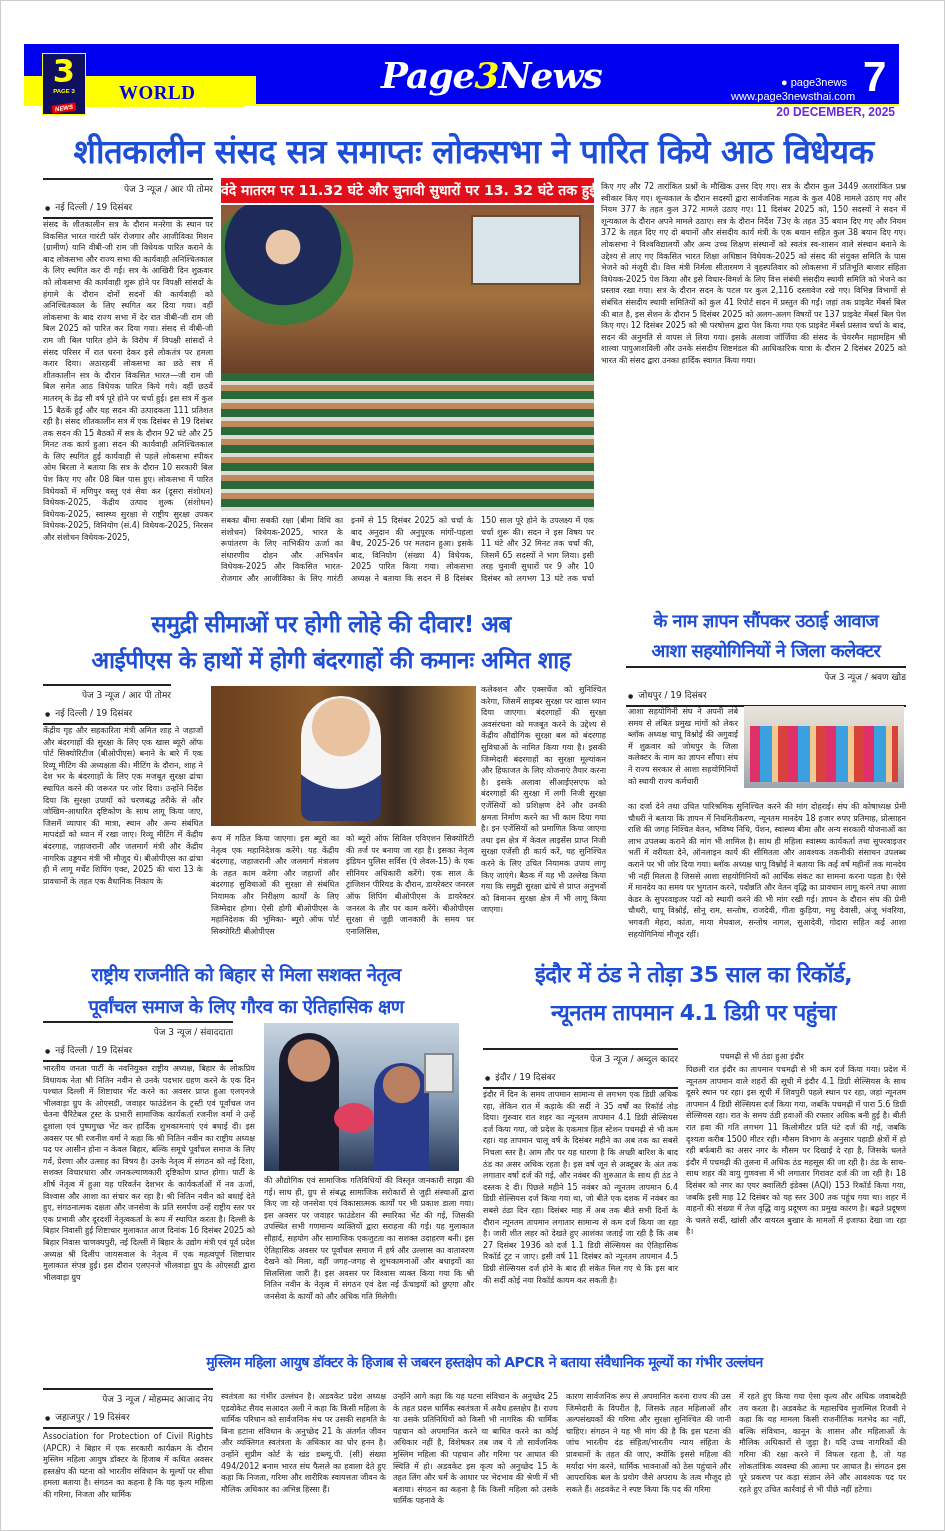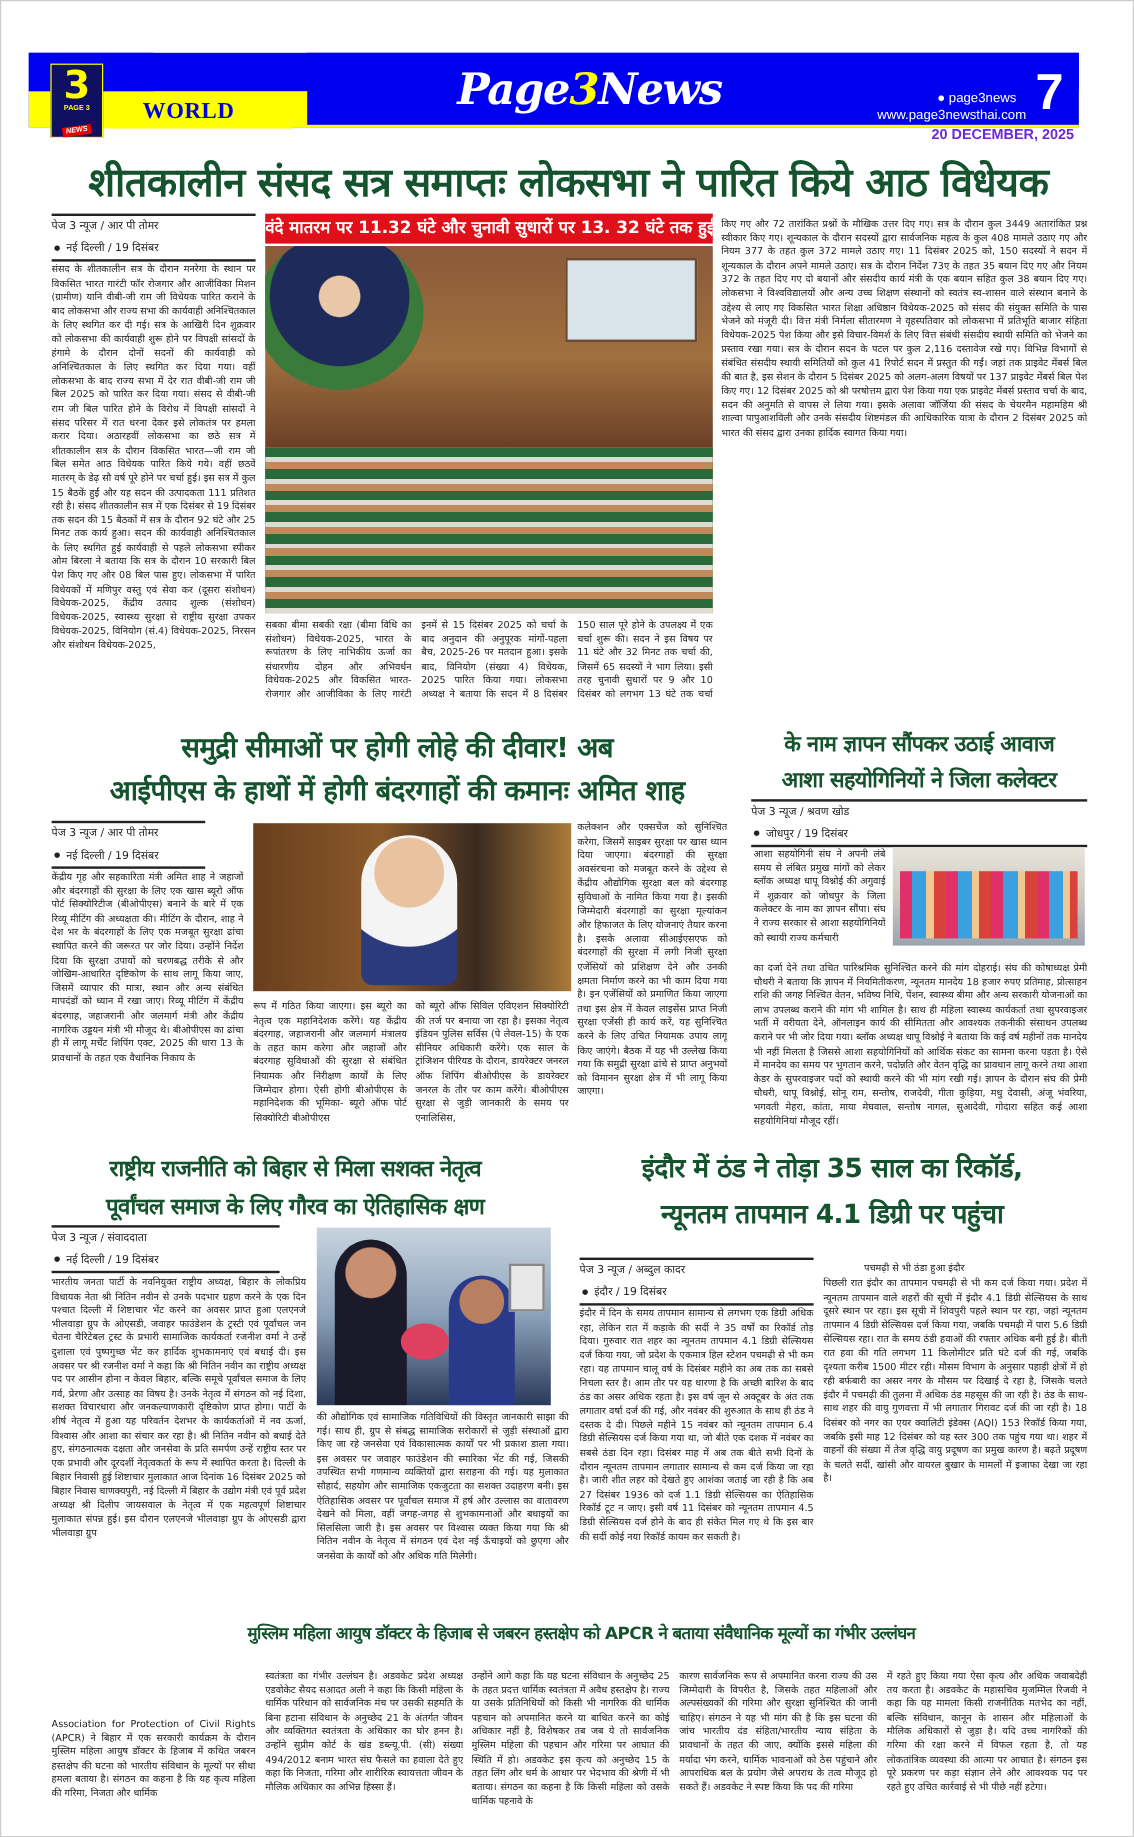--- a/index.html
+++ b/index.html
@@ -16,26 +16,26 @@
 .logo-p3{color:#ff0;font:bold 6px/7px "Liberation Sans",sans-serif}
 .logo-news{display:inline-block;background:#e00;color:#fff;font:italic bold 6px/8px "Liberation Sans",sans-serif;padding:0 3px;transform:rotate(-8deg)}
 .world{position:absolute;left:118px;top:82px;color:#0000dd;font:bold 19px/20px "Liberation Serif",serif;letter-spacing:0.5px}
 .brand{position:absolute;left:380px;top:52px;color:#fff;font:bold italic 36px/44px "DejaVu Serif",serif;letter-spacing:-1px}
 .brand .b3{color:#ff0}
 .social{position:absolute;left:780px;top:75px;color:#fff;font:11px/13px "Liberation Sans",sans-serif}
 .url{position:absolute;left:730px;top:89px;color:#fff;font:11px/13px "Liberation Sans",sans-serif}
 .pageno{position:absolute;left:862px;top:52px;color:#fff;font:bold 42px/48px "Liberation Sans",sans-serif}
 .dateline{position:absolute;left:720px;top:104px;width:174px;color:#6d28d9;font:bold 12px/14px "Liberation Sans",sans-serif;text-align:right}
 
-.headline{position:absolute;font-family:"DejaVu Sans",sans-serif;font-weight:bold;color:#14532d;text-align:center;letter-spacing:-0.5px}
+.headline{position:absolute;font-family:"DejaVu Sans",sans-serif;font-weight:bold;color:#1d4ed8;text-align:center;letter-spacing:-0.5px}
 .h1{left:40px;top:128px;width:865px;font-size:33px;line-height:46px}
 .redbar{position:absolute;left:220px;top:177px;width:373px;height:25px;background:#e0101a;color:#fff;font:bold 14px/25px "DejaVu Sans",sans-serif;text-align:center;white-space:nowrap;overflow:hidden}
 
 .byline{position:absolute;font-size:9px;line-height:18px;color:#222;border-top:2px solid #222;border-bottom:2px solid #222}
-.byline .src{text-align:left}
+.byline .src{text-align:right}
 .byline .loc{padding-left:2px}
 .byline .loc:before{content:"\25CF";font-size:6px;margin-right:5px;vertical-align:middle}
 
 .col{position:absolute;font-size:8px;line-height:11.6px;color:#222;text-align:justify;overflow:hidden}
 
 .img{position:absolute;overflow:hidden}
 .img-parl{left:220px;top:204px;width:373px;height:306px;background:
  linear-gradient(180deg,#8a5a3a 0%,#a0703f 30%,#6b3f27 55%,#4a8a4a 75%,#c9a07c 100%)}
 .img-parl .screen{position:absolute;left:250px;top:10px;width:110px;height:70px;background:#d9e3ea;border:2px solid #6a4a30}
 .img-parl .circle{position:absolute;left:-8px;top:-10px;width:140px;height:130px;border-radius:50%;background:radial-gradient(circle at 50% 40%,#e8c8a8 0 16%,#1e2a5a 17% 55%,#3a7a3a 56% 100%)}
@@ -145,20 +145,24 @@
   </div>
   <div class="byline" style="left:482px;top:1047px;width:195px">
     <div class="src">पेज 3 न्यूज / अब्दुल कादर</div>
     <div class="loc">इंदौर / 19 दिसंबर</div>
   </div>
   <div class="col" style="left:482px;top:1088px;width:195px;height:246px">इंदौर में दिन के समय तापमान सामान्य से लगभग एक डिग्री अधिक रहा, लेकिन रात में कड़ाके की सर्दी ने 35 वर्षों का रिकॉर्ड तोड़ दिया। गुरुवार रात शहर का न्यूनतम तापमान 4.1 डिग्री सेल्सियस दर्ज किया गया, जो प्रदेश के एकमात्र हिल स्टेशन पचमढ़ी से भी कम रहा। यह तापमान चालू वर्ष के दिसंबर महीने का अब तक का सबसे निचला स्तर है। आम तौर पर यह धारणा है कि अच्छी बारिश के बाद ठंड का असर अधिक रहता है। इस वर्ष जून से अक्टूबर के अंत तक लगातार वर्षा दर्ज की गई, और नवंबर की शुरुआत के साथ ही ठंड ने दस्तक दे दी। पिछले महीने 15 नवंबर को न्यूनतम तापमान 6.4 डिग्री सेल्सियस दर्ज किया गया था, जो बीते एक दशक में नवंबर का सबसे ठंडा दिन रहा। दिसंबर माह में अब तक बीते सभी दिनों के दौरान न्यूनतम तापमान लगातार सामान्य से कम दर्ज किया जा रहा है। जारी शीत लहर को देखते हुए आशंका जताई जा रही है कि अब 27 दिसंबर 1936 को दर्ज 1.1 डिग्री सेल्सियस का ऐतिहासिक रिकॉर्ड टूट न जाए। इसी वर्ष 11 दिसंबर को न्यूनतम तापमान 4.5 डिग्री सेल्सियस दर्ज होने के बाद ही संकेत मिल गए थे कि इस बार की सर्दी कोई नया रिकॉर्ड कायम कर सकती है।</div>
   <div class="col" style="left:719px;top:1050px;width:220px;height:12px;font-weight:normal">पचमढ़ी से भी ठंडा हुआ इंदौर</div>
   <div class="col" style="left:685px;top:1063px;width:220px;height:272px">पिछली रात इंदौर का तापमान पचमढ़ी से भी कम दर्ज किया गया। प्रदेश में न्यूनतम तापमान वाले शहरों की सूची में इंदौर 4.1 डिग्री सेल्सियस के साथ दूसरे स्थान पर रहा। इस सूची में शिवपुरी पहले स्थान पर रहा, जहां न्यूनतम तापमान 4 डिग्री सेल्सियस दर्ज किया गया, जबकि पचमढ़ी में पारा 5.6 डिग्री सेल्सियस रहा। रात के समय ठंडी हवाओं की रफ्तार अधिक बनी हुई है। बीती रात हवा की गति लगभग 11 किलोमीटर प्रति घंटे दर्ज की गई, जबकि दृश्यता करीब 1500 मीटर रही। मौसम विभाग के अनुसार पहाड़ी क्षेत्रों में हो रही बर्फबारी का असर नगर के मौसम पर दिखाई दे रहा है, जिसके चलते इंदौर में पचमढ़ी की तुलना में अधिक ठंड महसूस की जा रही है। ठंड के साथ-साथ शहर की वायु गुणवत्ता में भी लगातार गिरावट दर्ज की जा रही है। 18 दिसंबर को नगर का एयर क्वालिटी इंडेक्स (AQI) 153 रिकॉर्ड किया गया, जबकि इसी माह 12 दिसंबर को यह स्तर 300 तक पहुंच गया था। शहर में वाहनों की संख्या में तेज वृद्धि वायु प्रदूषण का प्रमुख कारण है। बढ़ते प्रदूषण के चलते सर्दी, खांसी और वायरल बुखार के मामलों में इजाफा देखा जा रहा है।</div>
 
   <div class="headline" style="left:41px;top:1340px;width:885px;font-size:14px;line-height:42px">मुस्लिम महिला आयुष डॉक्टर के हिजाब से जबरन हस्तक्षेप को APCR ने बताया संवैधानिक मूल्यों का गंभीर उल्लंघन</div>
-  <div class="col" style="left:42px;top:1430px;width:170px;height:95px">Association for Protection of Civil Rights (APCR) ने बिहार में एक सरकारी कार्यक्रम के दौरान मुस्लिम महिला आयुष डॉक्टर के हिजाब में कथित जबरन हस्तक्षेप की घटना को भारतीय संविधान के मूल्यों पर सीधा हमला बताया है। संगठन का कहना है कि यह कृत्य महिला की गरिमा, निजता और धार्मिक</div>
+  <div class="byline" style="left:42px;top:1387px;width:170px">
+    <div class="src">पेज 3 न्यूज / मोहम्मद आजाद नेय</div>
+    <div class="loc">जहाजपुर / 19 दिसंबर</div>
+  </div>
+  <div class="col" style="left:42px;top:1430px;width:170px;height:95px">Association for Protection of Civil Rights (APCR) ने बिहार में एक सरकारी कार्यक्रम के दौरान मुस्लिम महिला आयुष डॉक्टर के हिजाब में कथित अवसर हस्तक्षेप की घटना को भारतीय संविधान के मूल्यों पर सीधा हमला बताया है। संगठन का कहना है कि यह कृत्य महिला की गरिमा, निजता और धार्मिक</div>
   <div class="col" style="left:220px;top:1390px;width:165px;height:135px">स्वतंत्रता का गंभीर उल्लंघन है। अडवकेट प्रदेश अध्यक्ष एडवोकेट सैयद सआदत अली ने कहा कि किसी महिला के धार्मिक परिधान को सार्वजनिक मंच पर उसकी सहमति के बिना हटाना संविधान के अनुच्छेद 21 के अंतर्गत जीवन और व्यक्तिगत स्वतंत्रता के अधिकार का घोर हनन है। उन्होंने सुप्रीम कोर्ट के खंड डब्ल्यू.पी. (सी) संख्या 494/2012 बनाम भारत संघ फैसले का हवाला देते हुए कहा कि निजता, गरिमा और शारीरिक स्वायत्तता जीवन के मौलिक अधिकार का अभिन्न हिस्सा हैं।</div>
   <div class="col" style="left:392px;top:1390px;width:165px;height:135px">उन्होंने आगे कहा कि यह घटना संविधान के अनुच्छेद 25 के तहत प्रदत्त धार्मिक स्वतंत्रता में अवैध हस्तक्षेप है। राज्य या उसके प्रतिनिधियों को किसी भी नागरिक की धार्मिक पहचान को अपमानित करने या बाधित करने का कोई अधिकार नहीं है, विशेषकर तब जब ये तो सार्वजनिक मुस्लिम महिला की पहचान और गरिमा पर आघात की स्थिति में हो। अडवकेट इस कृत्य को अनुच्छेद 15 के तहत लिंग और धर्म के आधार पर भेदभाव की श्रेणी में भी बताया। संगठन का कहना है कि किसी महिला को उसके धार्मिक पहनावे के</div>
   <div class="col" style="left:565px;top:1390px;width:165px;height:135px">कारण सार्वजनिक रूप से अपमानित करना राज्य की उस जिम्मेदारी के विपरीत है, जिसके तहत महिलाओं और अल्पसंख्यकों की गरिमा और सुरक्षा सुनिश्चित की जानी चाहिए। संगठन ने यह भी मांग की है कि इस घटना की जांच भारतीय दंड संहिता/भारतीय न्याय संहिता के प्रावधानों के तहत की जाए, क्योंकि इससे महिला की मर्यादा भंग करने, धार्मिक भावनाओं को ठेस पहुंचाने और आपराधिक बल के प्रयोग जैसे अपराध के तत्व मौजूद हो सकते हैं। अडवकेट ने स्पष्ट किया कि पद की गरिमा</div>
   <div class="col" style="left:738px;top:1390px;width:167px;height:135px">में रहते हुए किया गया ऐसा कृत्य और अधिक जवाबदेही तय करता है। अडवकेट के महासचिव मुजम्मिल रिजवी ने कहा कि यह मामला किसी राजनीतिक मतभेद का नहीं, बल्कि संविधान, कानून के शासन और महिलाओं के मौलिक अधिकारों से जुड़ा है। यदि उच्च नागरिकों की गरिमा की रक्षा करने में विफल रहता है, तो यह लोकतांत्रिक व्यवस्था की आत्मा पर आघात है। संगठन इस पूरे प्रकरण पर कड़ा संज्ञान लेने और आवश्यक पद पर रहते हुए उचित कार्रवाई से भी पीछे नहीं हटेगा।</div>
 
   <div class="rule" style="left:625px;top:663px;width:280px;height:1px;background:#fff"></div>
 </div>
 
 </body></html>

